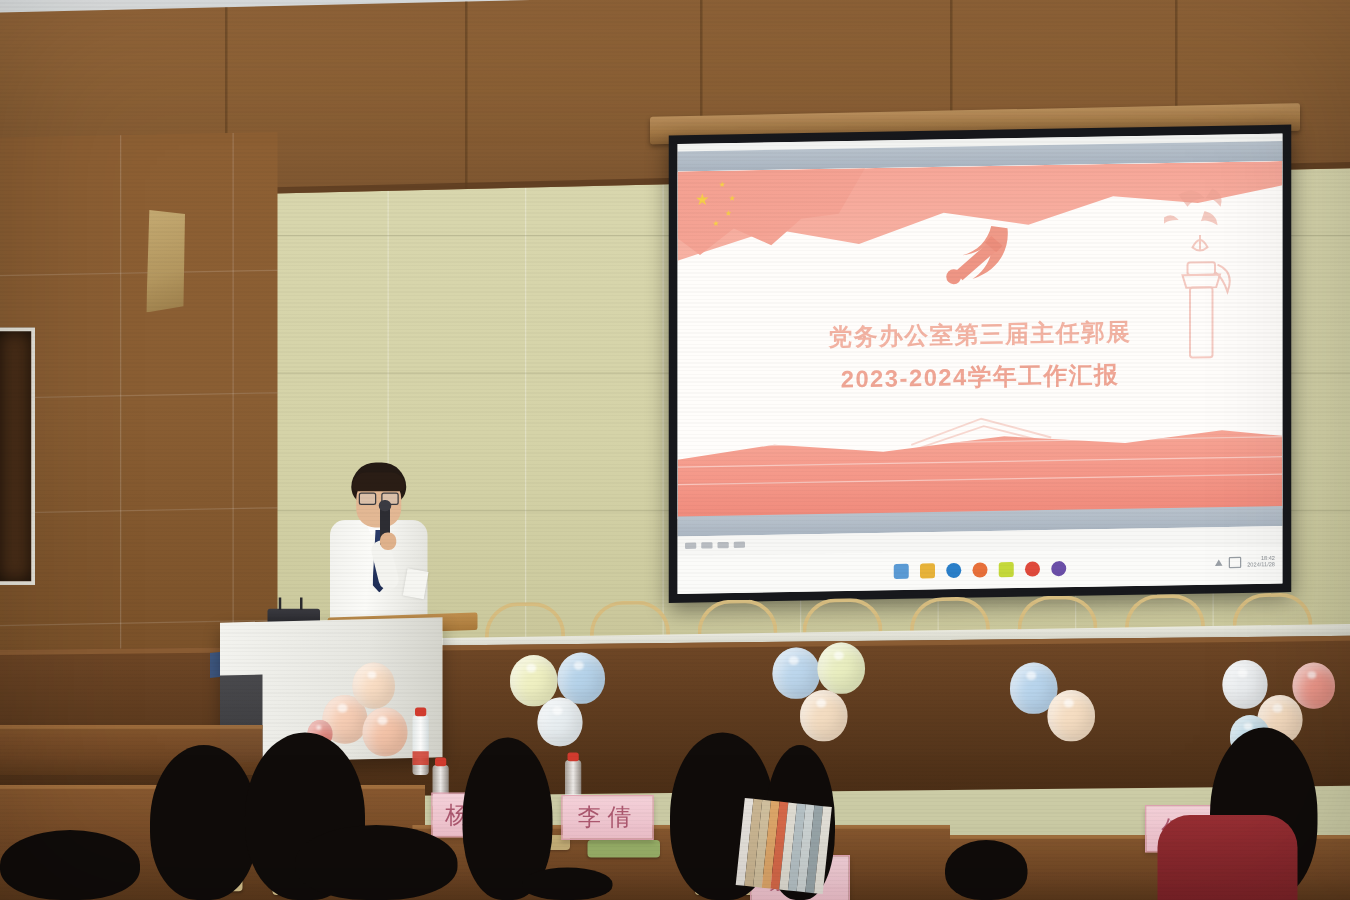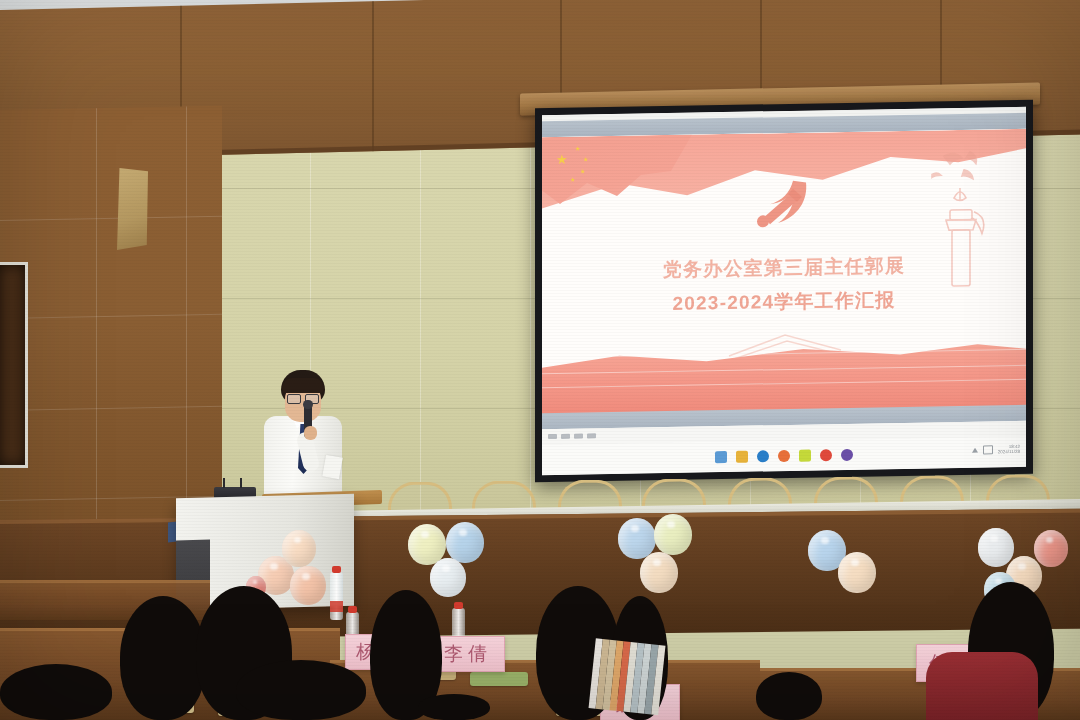--- a/index.html
+++ b/index.html
@@ -375,21 +375,21 @@
 
   <div class="snack" style="left:10px;top:690px;width:40px;height:13px;"></div>
   <div class="snack" style="left:150px;top:700px;width:44px;height:13px;"></div>
   <div class="snack" style="left:218px;top:704px;width:40px;height:12px;"></div>
   <div class="snack" style="left:404px;top:668px;width:52px;height:12px;background:#c9b27a;"></div>
   <div class="snack" style="left:470px;top:672px;width:58px;height:14px;background:#9bb36a;"></div>
   <div class="snack" style="left:556px;top:704px;width:48px;height:12px;"></div>
 
   <div id="cardLayer">
       <div class="namecard" style="left: 345px; top: 634px; width: 44px; height: 34px; font-size: 19px;">杨</div>
-      <div class="namecard" style="left: 431px; top: 636px; width: 72px; height: 34px; font-size: 19px;">李倩</div>
+      <div class="namecard" style="left: 449px; top: 636px; width: 72px; height: 34px; font-size: 19px;">李倩</div>
       <div class="namecard" style="left: 600px; top: 684px; width: 78px; height: 36px; font-size: 20px;">嘉宾</div>
       <div class="namecard" style="left: 916px; top: 644px; width: 74px; height: 36px; font-size: 20px;">何沿</div>
     </div>
 
   <div class="head" style="left:120px;top:596px;width:86px;height:124px;"></div>
   <div class="head" style="left:196px;top:586px;width:96px;height:134px;"></div>
   <div class="head" style="left:0px;top:664px;width:112px;height:56px;"></div>
   <div class="head" style="left:236px;top:660px;width:130px;height:60px;"></div>
   <div class="head" style="left:370px;top:590px;width:72px;height:130px;"></div>
   <div class="head" style="left:536px;top:586px;width:84px;height:134px;"></div>

